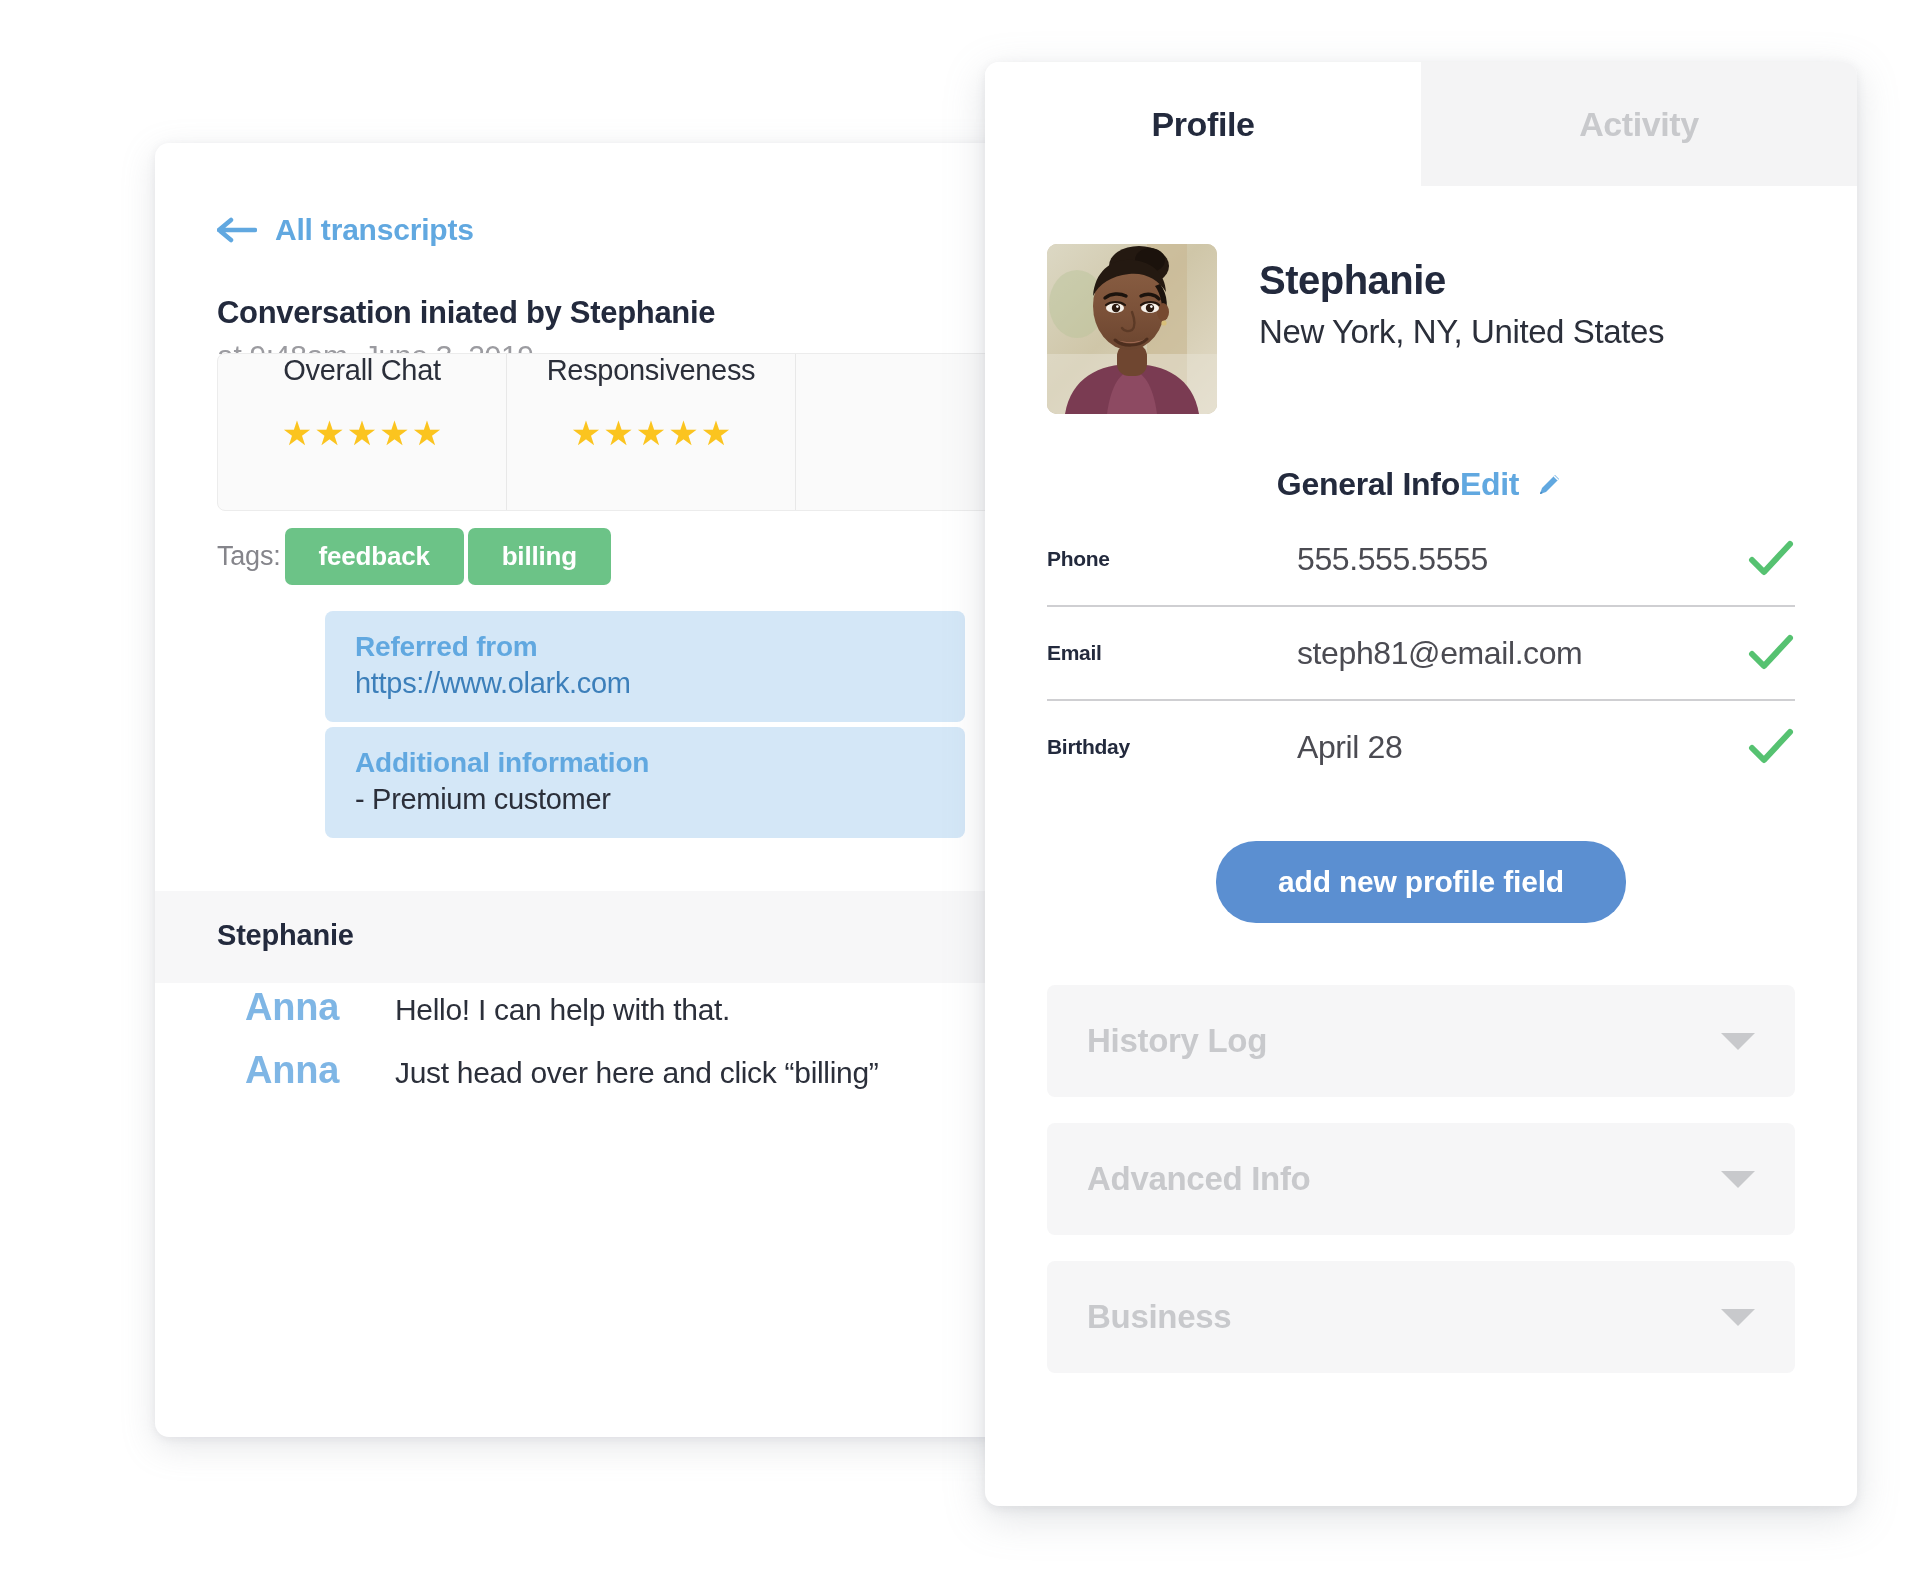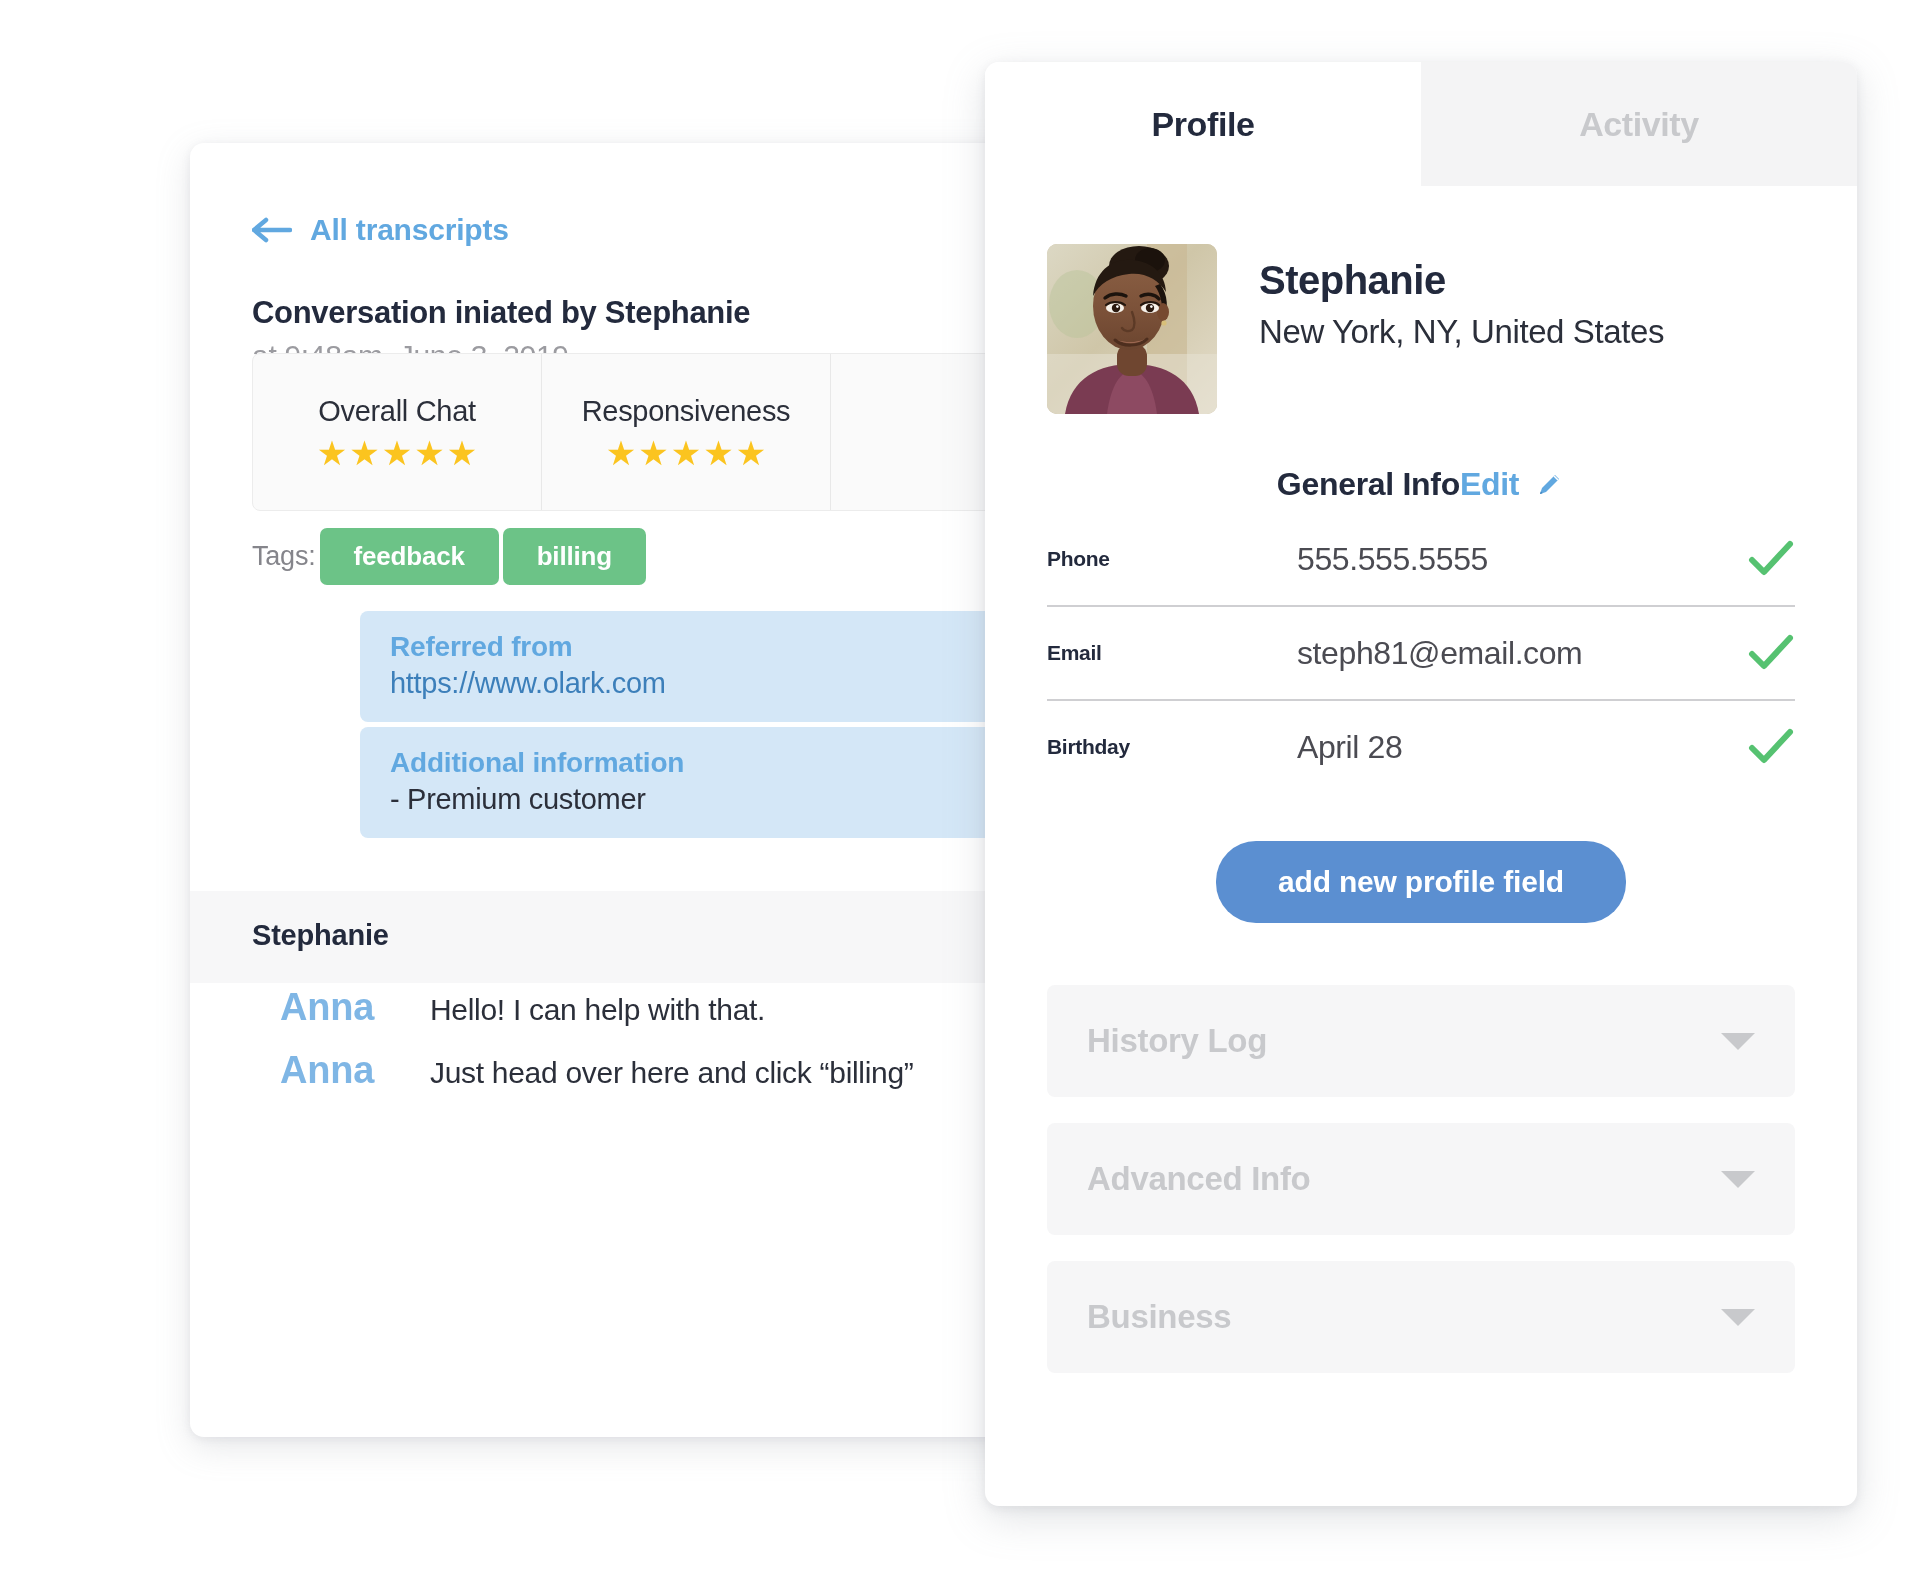--- a/index.html
+++ b/index.html
@@ -20,21 +20,20 @@
     position: absolute;
     left: 155px;
     top: 143px;
     width: 862px;
     height: 1294px;
     background: #ffffff;
     border-radius: 14px;
     box-shadow: 0 10px 34px rgba(140,145,155,0.22), 0 2px 8px rgba(140,145,155,0.14);
     overflow: hidden;
     z-index: 1;
-    margin-left: 35px;
   }
 
   .back-link {
     position: absolute;
     left: 62px;
     top: 70px;
     display: flex;
     align-items: center;
     gap: 18px;
     cursor: pointer;
@@ -82,22 +81,21 @@
     border-radius: 8px;
     background: #fafafa;
     overflow: hidden;
   }
   .rating-cell {
     width: 288px;
     border-right: 1px solid #e8e8e8;
     display: flex;
     flex-direction: column;
     align-items: center;
-    justify-content: center;
-    gap: 8px;
+    gap: 29px;
   }
   .rating-cell:last-child { border-right: none; }
   .rating-label {
     font-size: 29px;
     color: #2b2f3a;
     letter-spacing: -0.3px;
     white-space: nowrap;
   }
   .stars {
     display: flex;

